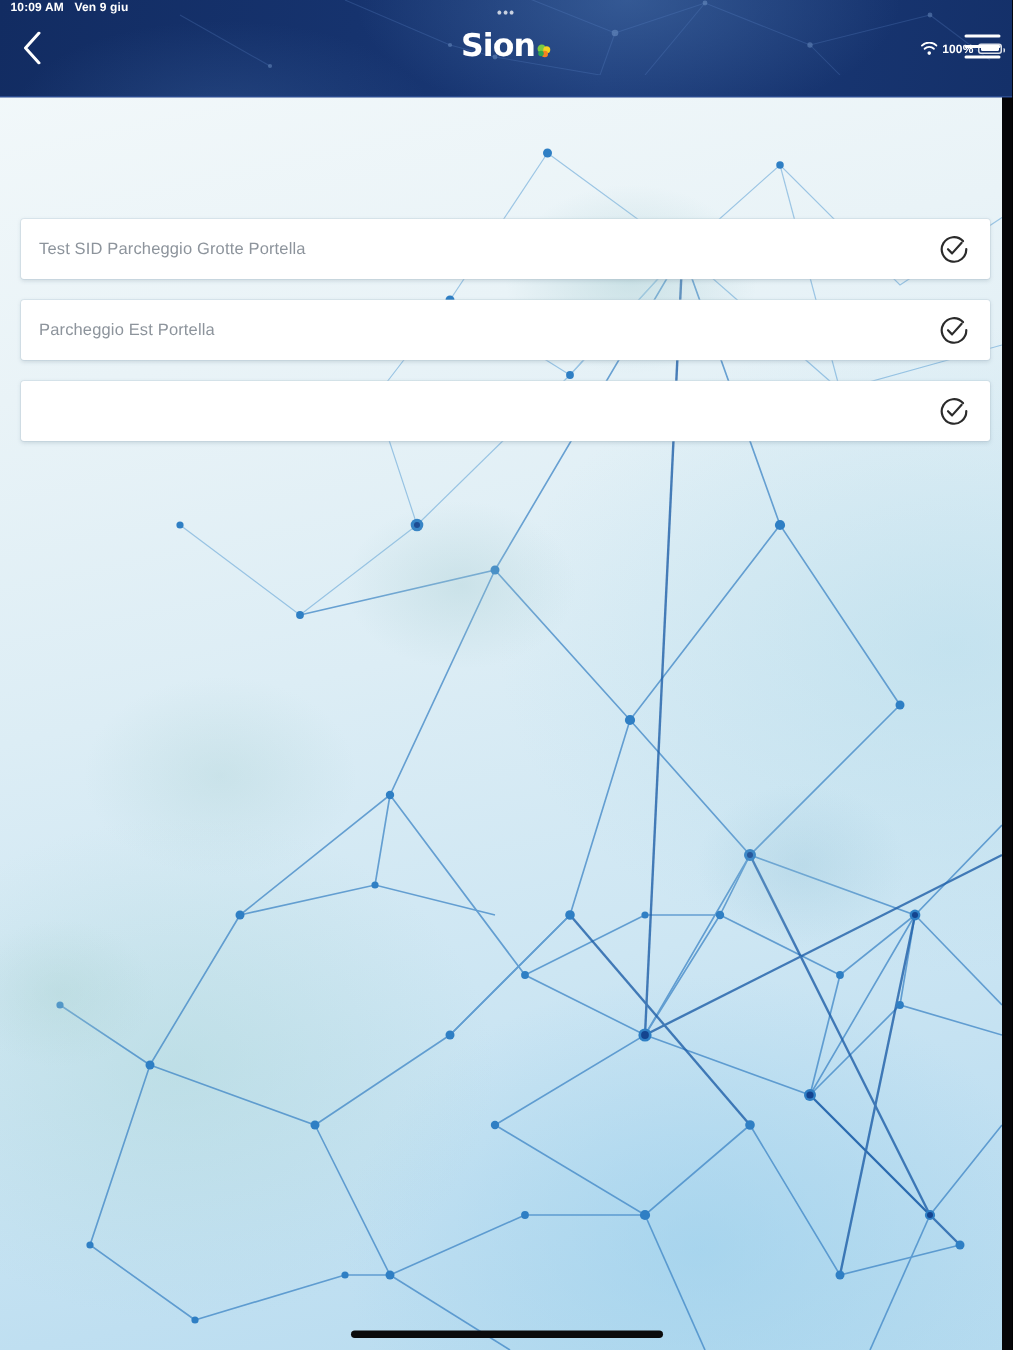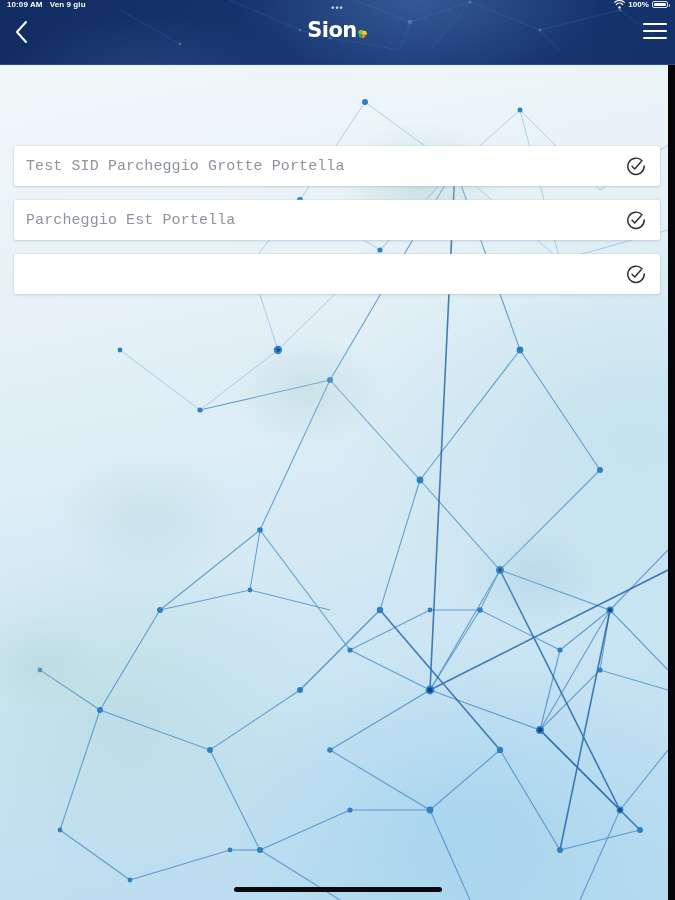--- a/index.html
+++ b/index.html
@@ -47,21 +47,21 @@
   #statusbar {
     position: absolute; left: 0; top: 0; width: 675px; height: 16px;
     z-index: 40;
     display: flex; align-items: flex-start;
     color: #ffffff;
     font-size: 8px; font-weight: bold;
     letter-spacing: .1px;
     padding: 0 7px;
   }
   #statusbar .sb-left { display: flex; align-items: center; gap: 7px; }
-  #statusbar .sb-right { margin-left: auto; display: flex; align-items: center; gap: 3px; }
+  #statusbar .sb-right { margin-left: auto; display: flex; align-items: center; gap: 3px; margin-top: 28px; }
   .sb-dots {
     position: absolute; left: 50%; top: 3px; transform: translateX(-50%);
     color: rgba(255,255,255,.75); font-size: 9px; letter-spacing: 1px;
   }
   .battery {
     width: 16px; height: 7px; border: 1px solid rgba(255,255,255,.85);
     border-radius: 2px; position: relative; display: inline-block;
   }
   .battery::after {
     content: ""; position: absolute; right: -3px; top: 2px;
@@ -136,22 +136,22 @@
     margin: 0 8px 14px 14px;
     height: 40px;
     background: #ffffff;
     border-radius: 2px;
     box-shadow: 0 1px 3px rgba(60,90,110,.18), 0 0 0 .5px rgba(200,215,225,.5);
     display: flex; align-items: center;
     padding: 0 44px 0 12px;
     cursor: pointer;
   }
   .list-row .row-label {
-    color: #8d949c; font-size: 15px; letter-spacing: .1px;
-    white-space: nowrap; overflow: hidden; text-overflow: ellipsis; font-family: Liberation Mono, monospace;
+    color: #8d949c; font-size: 11px; letter-spacing: .1px;
+    white-space: nowrap; overflow: hidden; text-overflow: ellipsis;
   }
   .list-row .row-check {
     position: absolute; right: 14px; top: 50%; transform: translateY(-50%);
     width: 20px; height: 20px;
   }
 
   
   #home-indicator {
     position: absolute; left: 50%; bottom: 8px; transform: translateX(-50%);
     width: 208px; height: 5px; border-radius: 3px;

